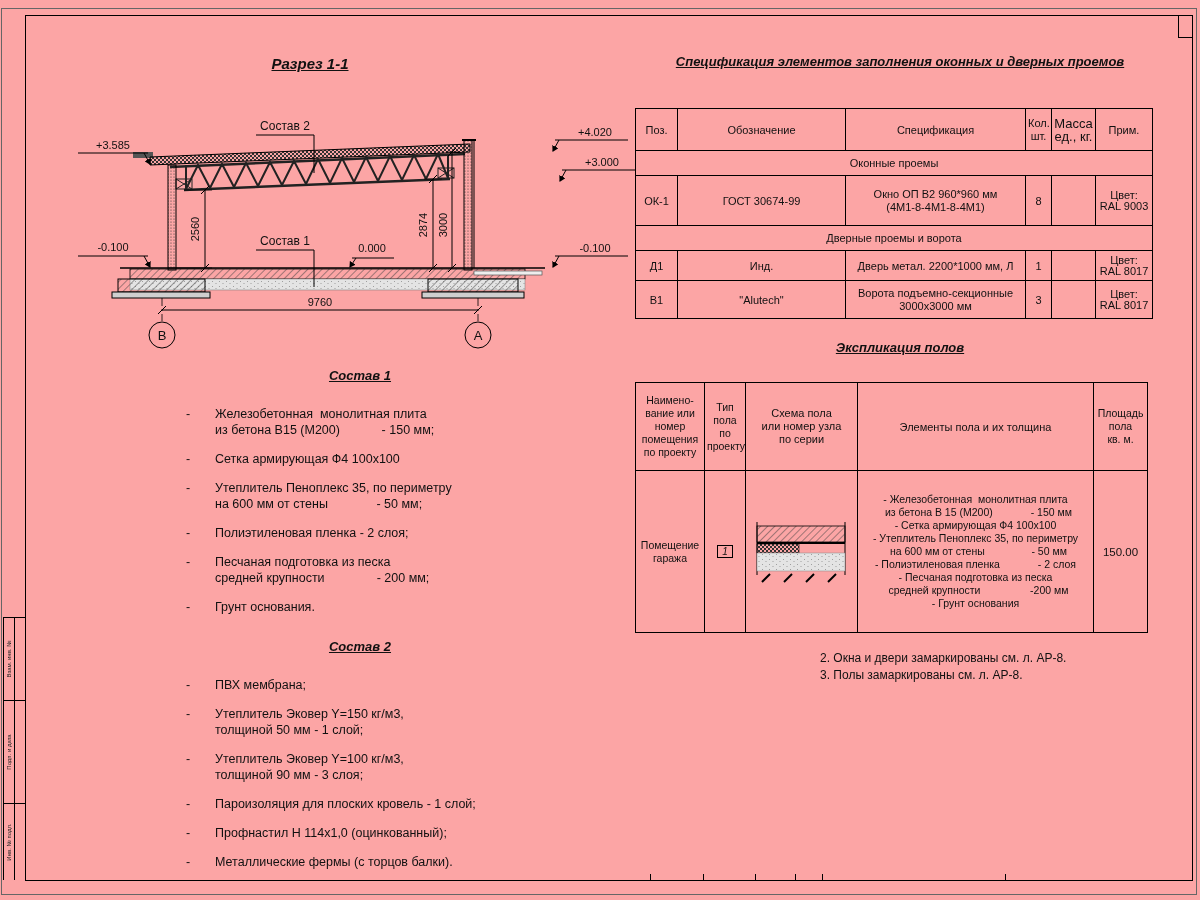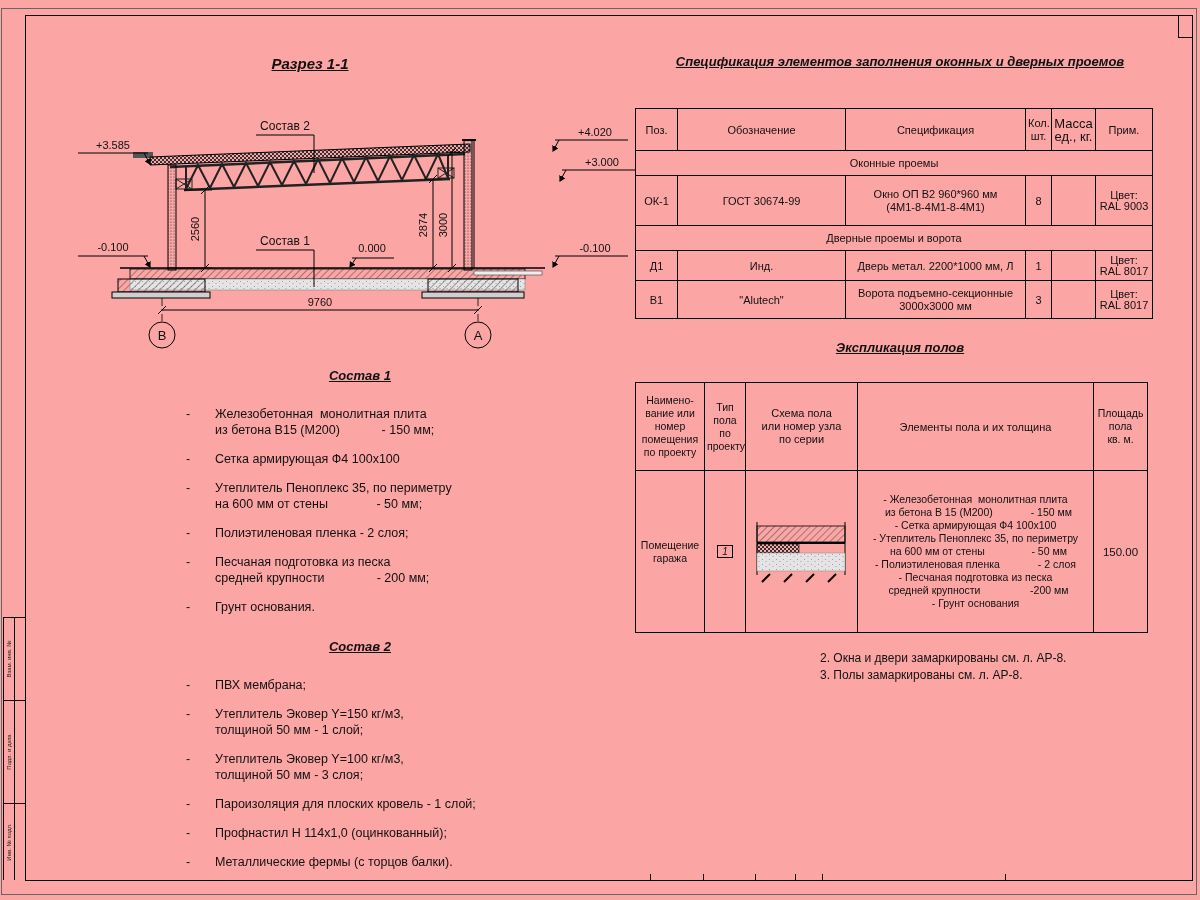--- a/index.html
+++ b/index.html
@@ -232,21 +232,21 @@
         <div class="itxt">ПВХ мембрана;</div>
       </div>
     <div class="li">
         <span class="dash">-</span>
         <div class="itxt">Утеплитель Эковер Y=150 кг/м3,
 толщиной 50 мм - 1 слой;</div>
       </div>
     <div class="li">
         <span class="dash">-</span>
         <div class="itxt">Утеплитель Эковер Y=100 кг/м3,
-толщиной 50 мм - 3 слоя;</div>
+толщиной 90 мм - 3 слоя;</div>
       </div>
     <div class="li">
         <span class="dash">-</span>
         <div class="itxt">Пароизоляция для плоских кровель - 1 слой;</div>
       </div>
     <div class="li">
         <span class="dash">-</span>
         <div class="itxt">Профнастил Н 114х1,0 (оцинкованный);</div>
       </div>
     <div class="li">

